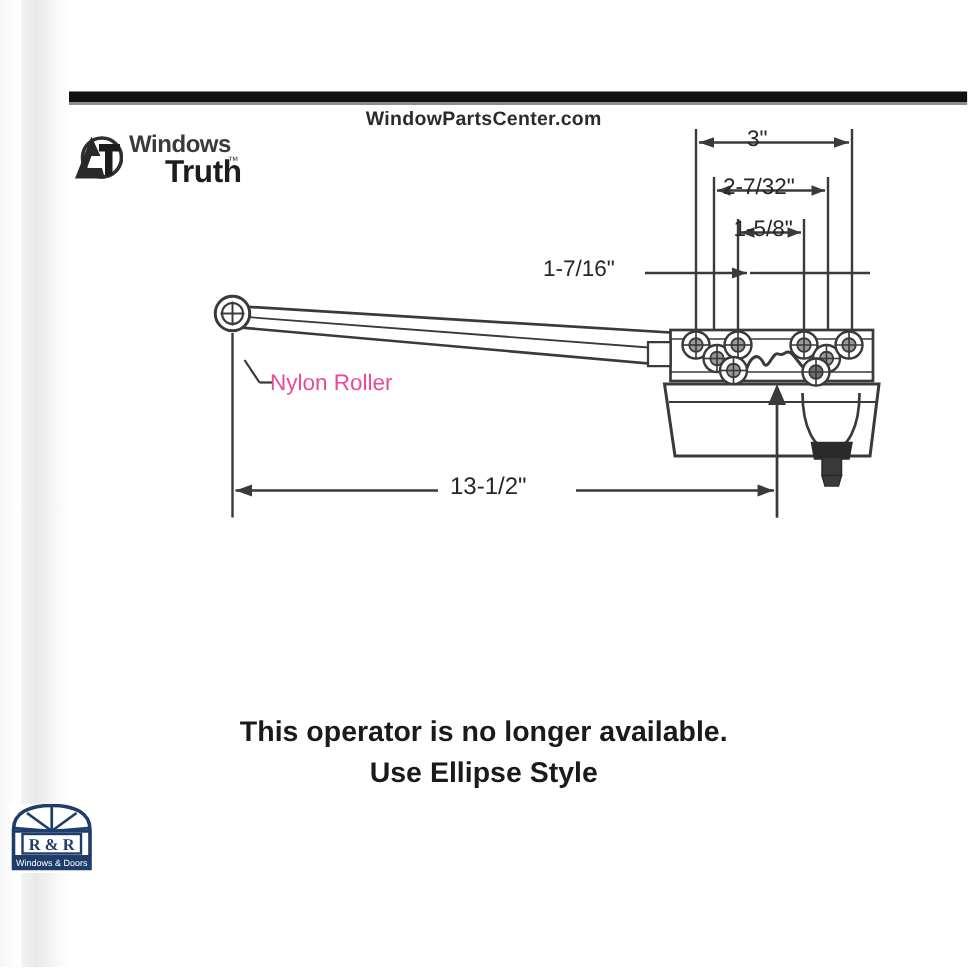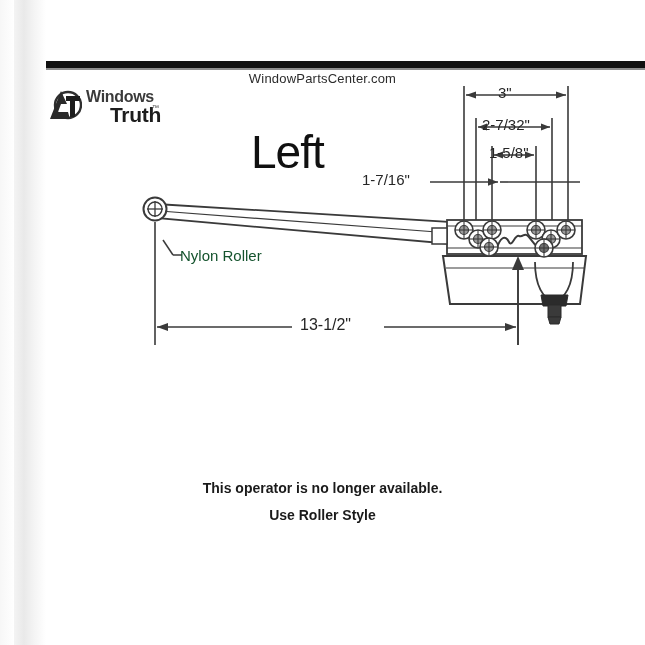--- a/index.html
+++ b/index.html
@@ -45,21 +45,21 @@
     width: 599px; height: 2px;
     background: #8d8d8d;
   }
   
   .watermark {
     position: absolute;
     left: 0; top: 71px;
     width: 645px;
     text-align: center;
     font-size: 13px;
-    font-weight: normal;
+    font-weight: bold;
     color: #2b2b2b;
     letter-spacing: 0.2px;
     white-space: nowrap;
   }
   
   .amesbury {
     position: absolute;
     left: 48px; top: 88px;
     width: 150px; height: 36px;
   }
@@ -103,30 +103,30 @@
   
   .dim-label {
     position: absolute;
     font-size: 15px;
     color: #262626;
     white-space: nowrap;
   }
   .callout-label {
     position: absolute;
     font-size: 14px;
-    color: #14532d;
+    color: #ec4899;
     white-space: nowrap;
   }
   
   .notice {
     position: absolute;
     left: 0; top: 475px;
     width: 645px;
     text-align: center;
-    font-size: 14px;
+    font-size: 19px;
     font-weight: bold;
     color: #1a1a1a;
     line-height: 27px;
     white-space: nowrap;
   }
   
   .rr-logo {
     position: absolute;
     left: 6px; top: 536px;
     width: 57px; height: 46px;
@@ -152,21 +152,20 @@
         <circle cx="20" cy="15" r="13" fill="none" stroke="#2f2f2f" stroke-width="2.4"></circle>
         <path d="M2 29 L13 1 L19 14 L13 14 L10 22 L20 22 L22 29 Z" fill="#2a2a2a"></path>
         <path d="M18 6 L32 6 L32 11 L27 11 L27 27 L22 27 L22 11 L18 11 Z" fill="#1c1c1c"></path>
       </svg>
     </div>
     <div class="word1">Windows</div>
     <div class="word2">Truth</div>
     <div class="tm">™</div>
   </div>
 
-  <div class="title-left">Left</div>
 
   <svg width="645" height="645" viewBox="0 0 645 645" style="position:absolute; left:0; top:0;">
 
     <g fill="none" stroke="#3a3a3a" stroke-width="1.6">
 
       <g>
         <line x1="464" y1="86" x2="464" y2="228"></line>
         <line x1="476" y1="118" x2="476" y2="228"></line>
         <line x1="492" y1="146" x2="492" y2="228"></line>
         <line x1="536" y1="146" x2="536" y2="228"></line>
@@ -319,17 +318,40 @@
 
   <div class="dim-label" style="left:362px; top:171px;">1-7/16"</div>
 
   <div class="dim-label" style="left:300px; top:316px; font-size:16px;">13-1/2"</div>
 
   <div class="callout-label" style="left:180px; top:247px; font-size:15px;">Nylon Roller</div>
 
 
   <div class="notice">
     <div>This operator is no longer available.</div>
-    <div>Use Roller Style</div>
+    <div>Use Ellipse Style</div>
   </div>
 
+  <div class="rr-logo">
+    <svg width="57" height="46" viewBox="0 0 57 46">
+      <rect x="0" y="0" width="57" height="46" fill="#ffffff"></rect>
+
+      <path d="M3 43 L3 17 C3 6, 13 1, 28.5 1 C 44 1, 54 6, 54 17 L54 43 Z" fill="#ffffff" stroke="#1f3d6b" stroke-width="2.4"></path>
+
+      <g stroke="#1f3d6b" stroke-width="1.8" fill="none">
+        <line x1="28.5" y1="18" x2="28.5" y2="2"></line>
+        <line x1="28.5" y1="18" x2="12" y2="6"></line>
+        <line x1="28.5" y1="18" x2="45" y2="6"></line>
+        <line x1="28.5" y1="18" x2="4" y2="16"></line>
+        <line x1="28.5" y1="18" x2="53" y2="16"></line>
+      </g>
+
+      <line x1="3" y1="18" x2="54" y2="18" stroke="#1f3d6b" stroke-width="2.2"></line>
+
+      <rect x="9" y="20" width="39" height="13" fill="#ffffff" stroke="#1f3d6b" stroke-width="1.6"></rect>
+      <text x="28.5" y="30.6" text-anchor="middle" font-family="Liberation Serif, serif" font-size="11" font-weight="bold" fill="#1f3d6b">R &amp; R</text>
+
+      <rect x="3" y="34" width="51" height="9" fill="#1f3d6b"></rect>
+      <text x="28.5" y="41" text-anchor="middle" font-family="Liberation Sans, sans-serif" font-size="6" fill="#ffffff">Windows &amp; Doors</text>
+    </svg>
+  </div>
 
 </div>
 
 </body></html>

